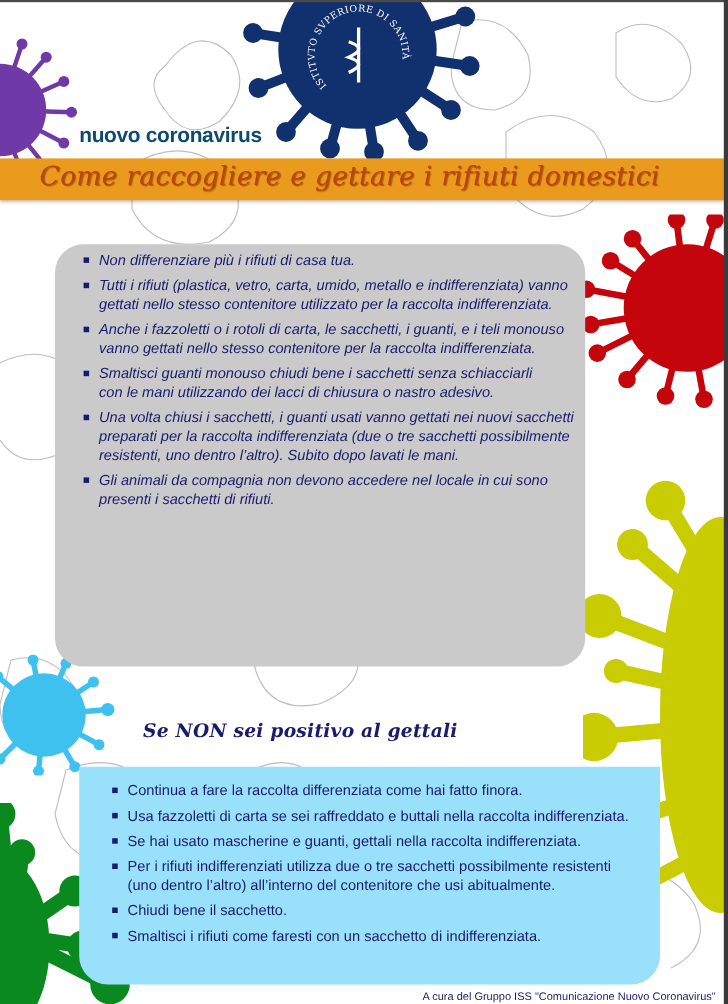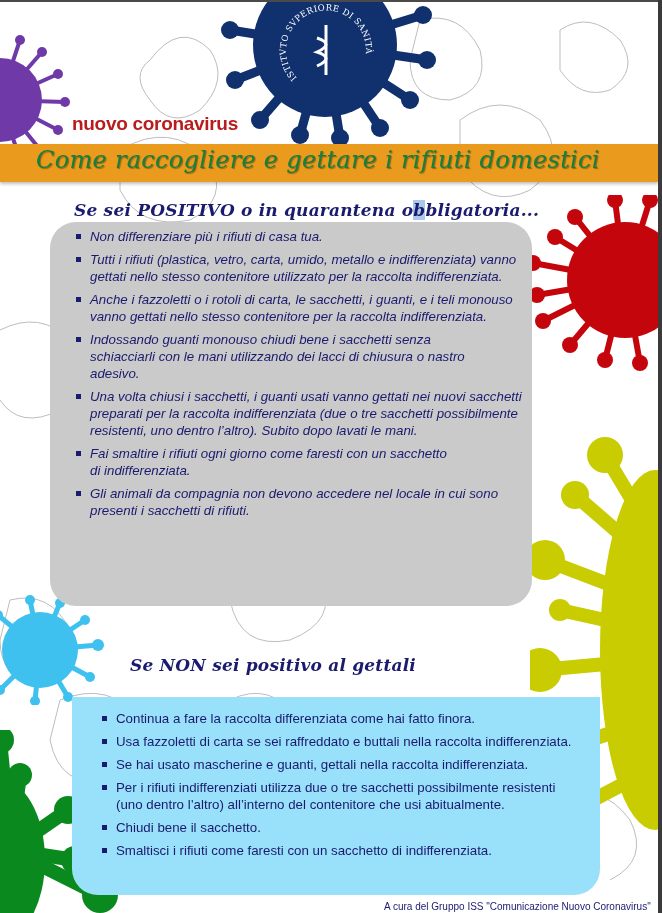--- a/index.html
+++ b/index.html
@@ -10,31 +10,31 @@
     }
     .page { position: absolute; inset: 0; }
     .frame-right { position: absolute; right: 0; top: 0; width: 4px; height: 913px; background: #3a3a3a; }
     .frame-top { position: absolute; left: 0; top: 0; width: 662px; height: 2px; background: #4a4a4a; }
 
     .deco { position: absolute; }
     .outline-bg { position: absolute; left: 0; top: 0; }
 
     .header-sub {
       position: absolute; left: 72px; top: 113px;
-      font-size: 19px; font-weight: bold; color: #b91c1c; letter-spacing: -0.3px;
+      font-size: 19px; font-weight: bold; color: #0c4a6e; letter-spacing: -0.3px;
     }
     .banner {
       position: absolute; left: 0; top: 144px; width: 658px; height: 38px;
       background: #ea9a1c;
       box-shadow: 0 2px 3px rgba(0,0,0,0.25);
     }
     .banner-title {
       position: absolute; left: 36px; top: 146px;
       font-family: "DejaVu Serif", serif; font-style: italic;
-      font-size: 24px; color: #15803d; letter-spacing: 0.3px;
+      font-size: 24px; color: #c2410c; letter-spacing: 0.3px;
       text-shadow: 1px 1px 1px rgba(0,0,0,0.35);
       white-space: nowrap;
     }
 
     .section-title {
       position: absolute;
       font-family: "DejaVu Serif", serif; font-style: italic;
       color: #1a1a6e; font-size: 17px; font-weight: bold; letter-spacing: 0.2px;
       white-space: nowrap; line-height: 20px;
     }
@@ -241,31 +241,27 @@
         <circle cx="75" cy="130" r="14"></circle>
       <circle cx="100" cy="165" r="18"></circle>
         <circle cx="0" cy="10" r="14"></circle>
     </g>
   </svg>
 
   <div class="header-sub">nuovo coronavirus</div>
   <div class="banner"></div>
   <div class="banner-title">Come raccogliere e gettare i rifiuti domestici</div>
 
-  <div class="section-title" style="left:74px; top:200px;">
-    <span>Se sei POSITIVO o in quarantena o</span><span class="hl">b</span><span>bligatoria...</span>
-  </div>
   <div class="box box-grey"></div>
   <ul class="bullets list-positive">
     <li>Non differenziare più i rifiuti di casa tua.</li>
     <li>Tutti i rifiuti (plastica, vetro, carta, umido, metallo e indifferenziata) vanno gettati nello stesso contenitore utilizzato per la raccolta indifferenziata.</li>
     <li>Anche i fazzoletti o i rotoli di carta, le sacchetti, i guanti, e i teli monouso vanno gettati nello stesso contenitore per la raccolta indifferenziata.</li>
-    <li style="width:400px">Indossando guanti monouso chiudi bene i sacchetti senza schiacciarli con le mani utilizzando dei lacci di chiusura o nastro adesivo.</li>
+    <li style="width:400px">Smaltisci guanti monouso chiudi bene i sacchetti senza schiacciarli con le mani utilizzando dei lacci di chiusura o nastro adesivo.</li>
     <li style="width:440px">Una volta chiusi i sacchetti, i guanti usati vanno gettati nei nuovi sacchetti preparati per la raccolta indifferenziata (due o tre sacchetti possibilmente resistenti, uno dentro l’altro). Subito dopo lavati le mani.</li>
-    <li style="width:370px">Fai smaltire i rifiuti ogni giorno come faresti con un sacchetto di indifferenziata.</li>
     <li>Gli animali da compagnia non devono accedere nel locale in cui sono presenti i sacchetti di rifiuti.</li>
   </ul>
 
   <div class="section-title" style="left:130px; top:655px;">
     <div>Se NON sei positivo al gettali</div>
   </div>
   <div class="box box-blue"></div>
   <ul class="bullets list-negative">
     <li>Continua a fare la raccolta differenziata come hai fatto finora.</li>
     <li>Usa fazzoletti di carta se sei raffreddato e buttali nella raccolta indifferenziata.</li>

